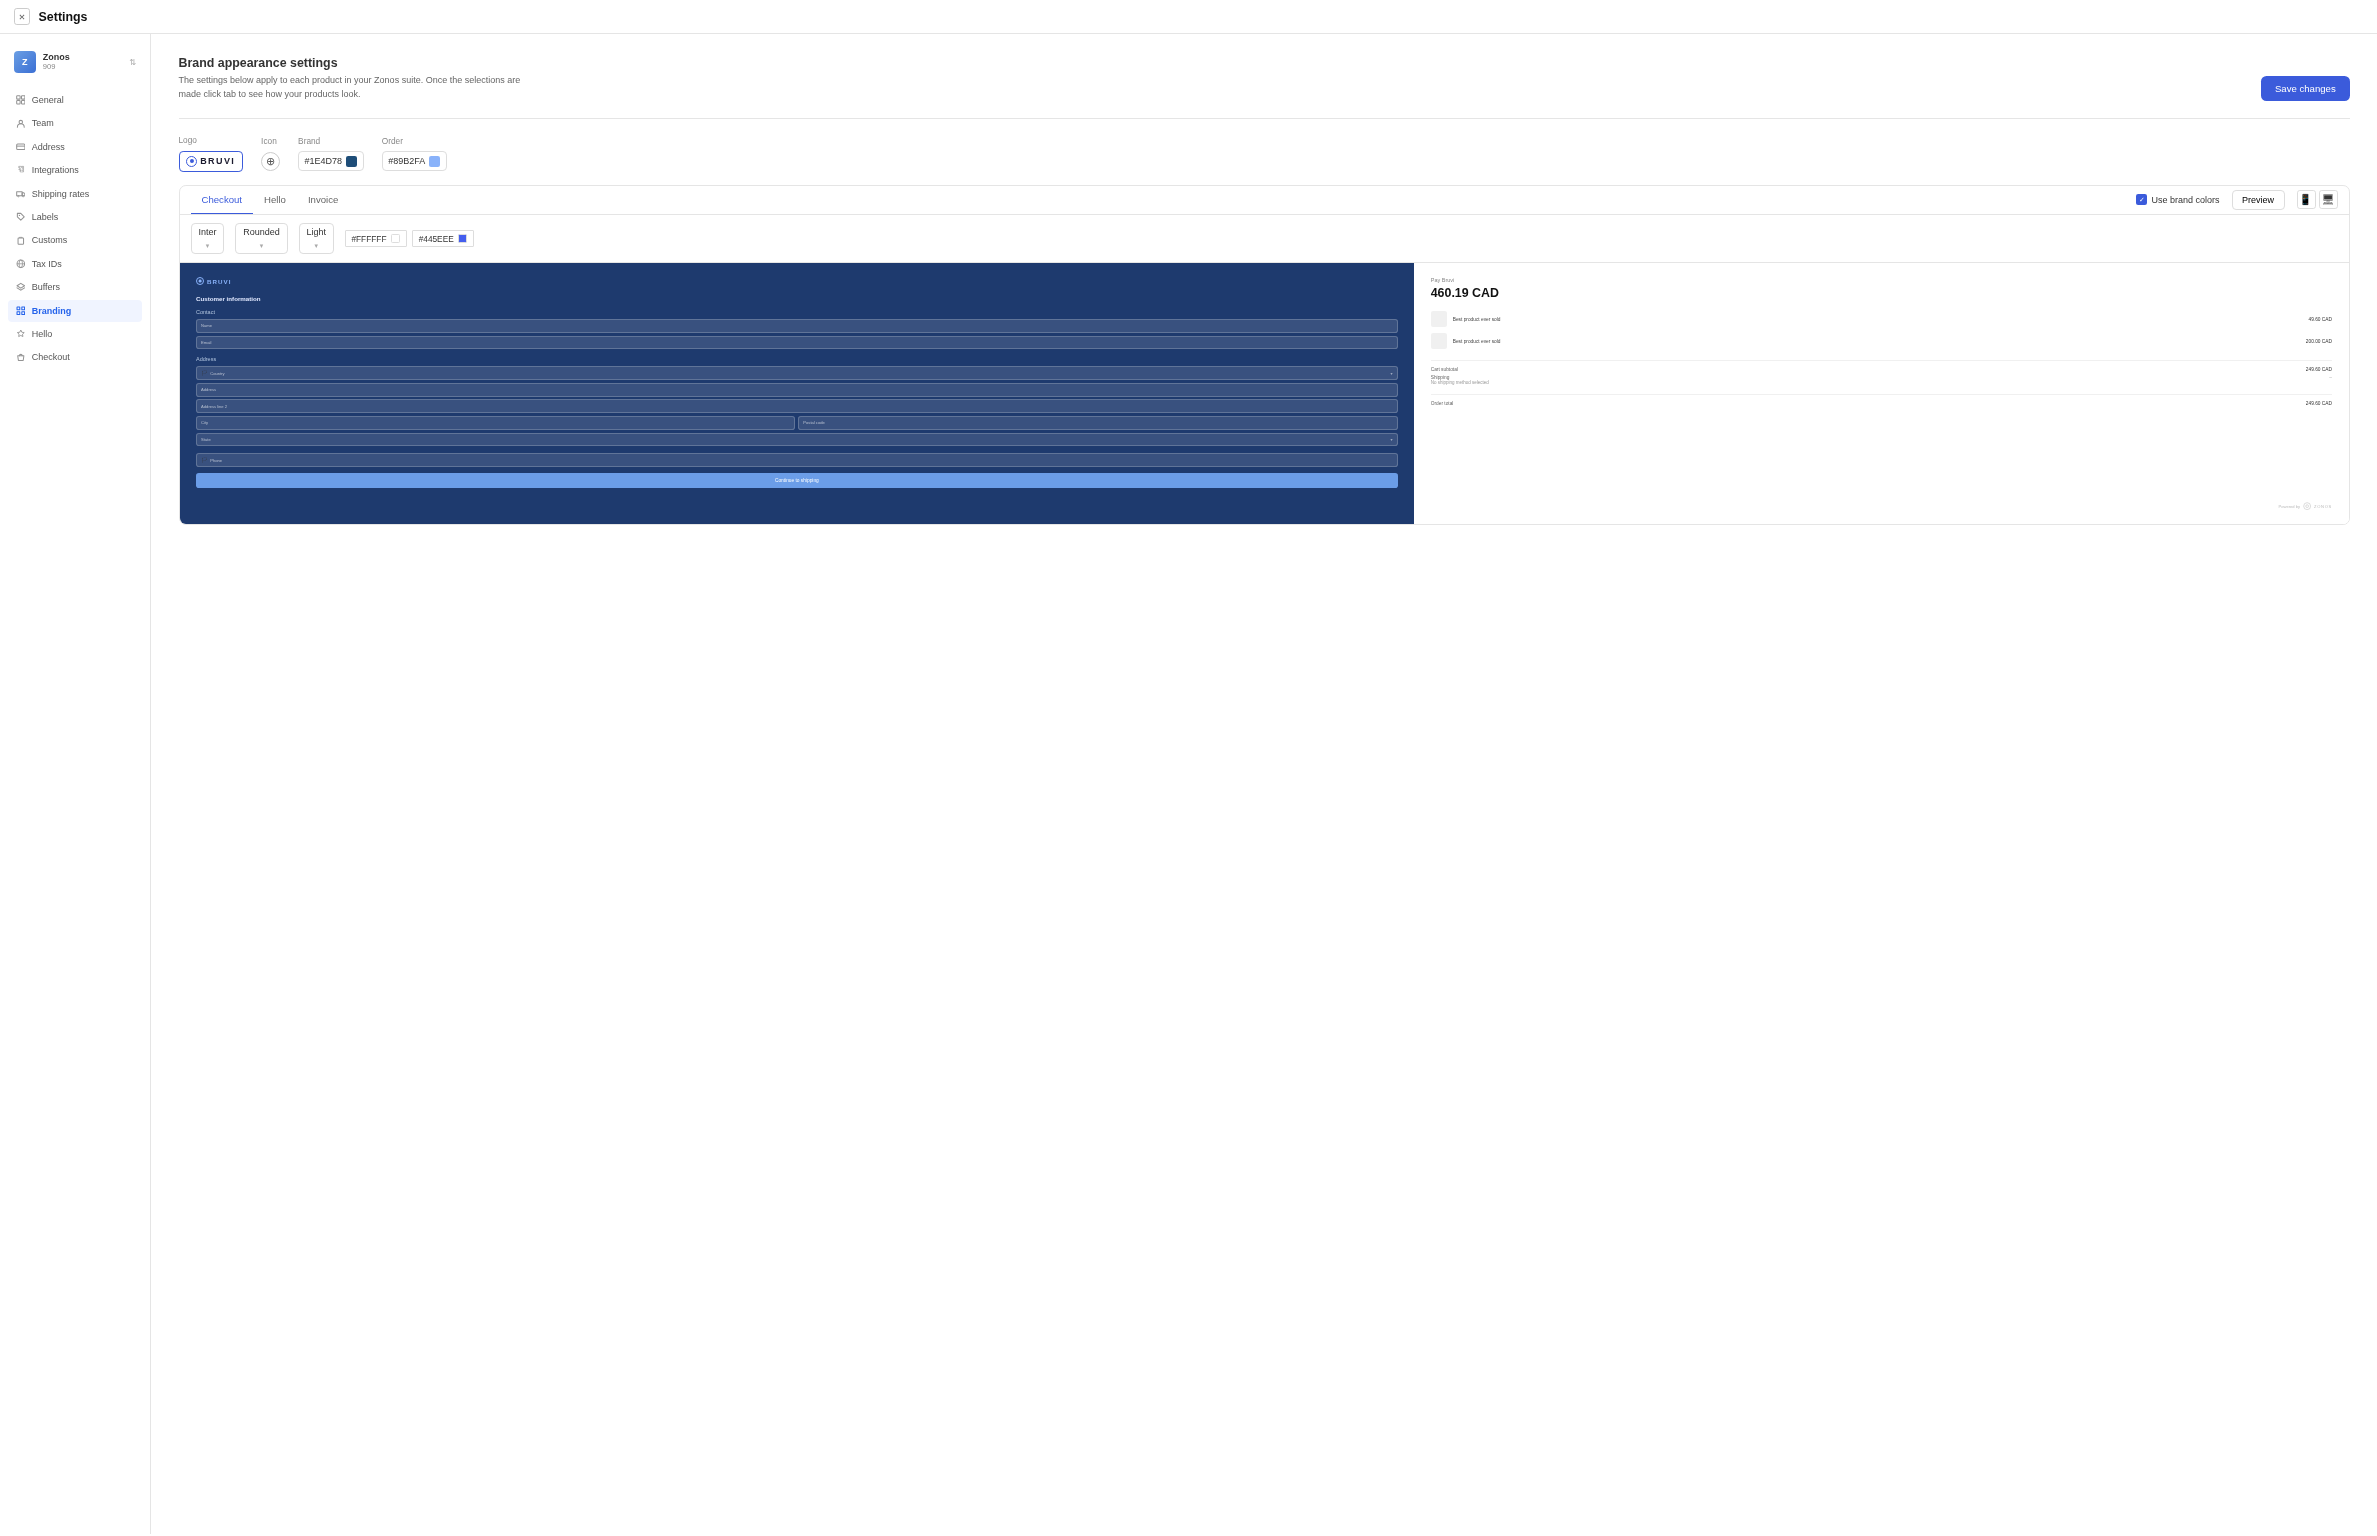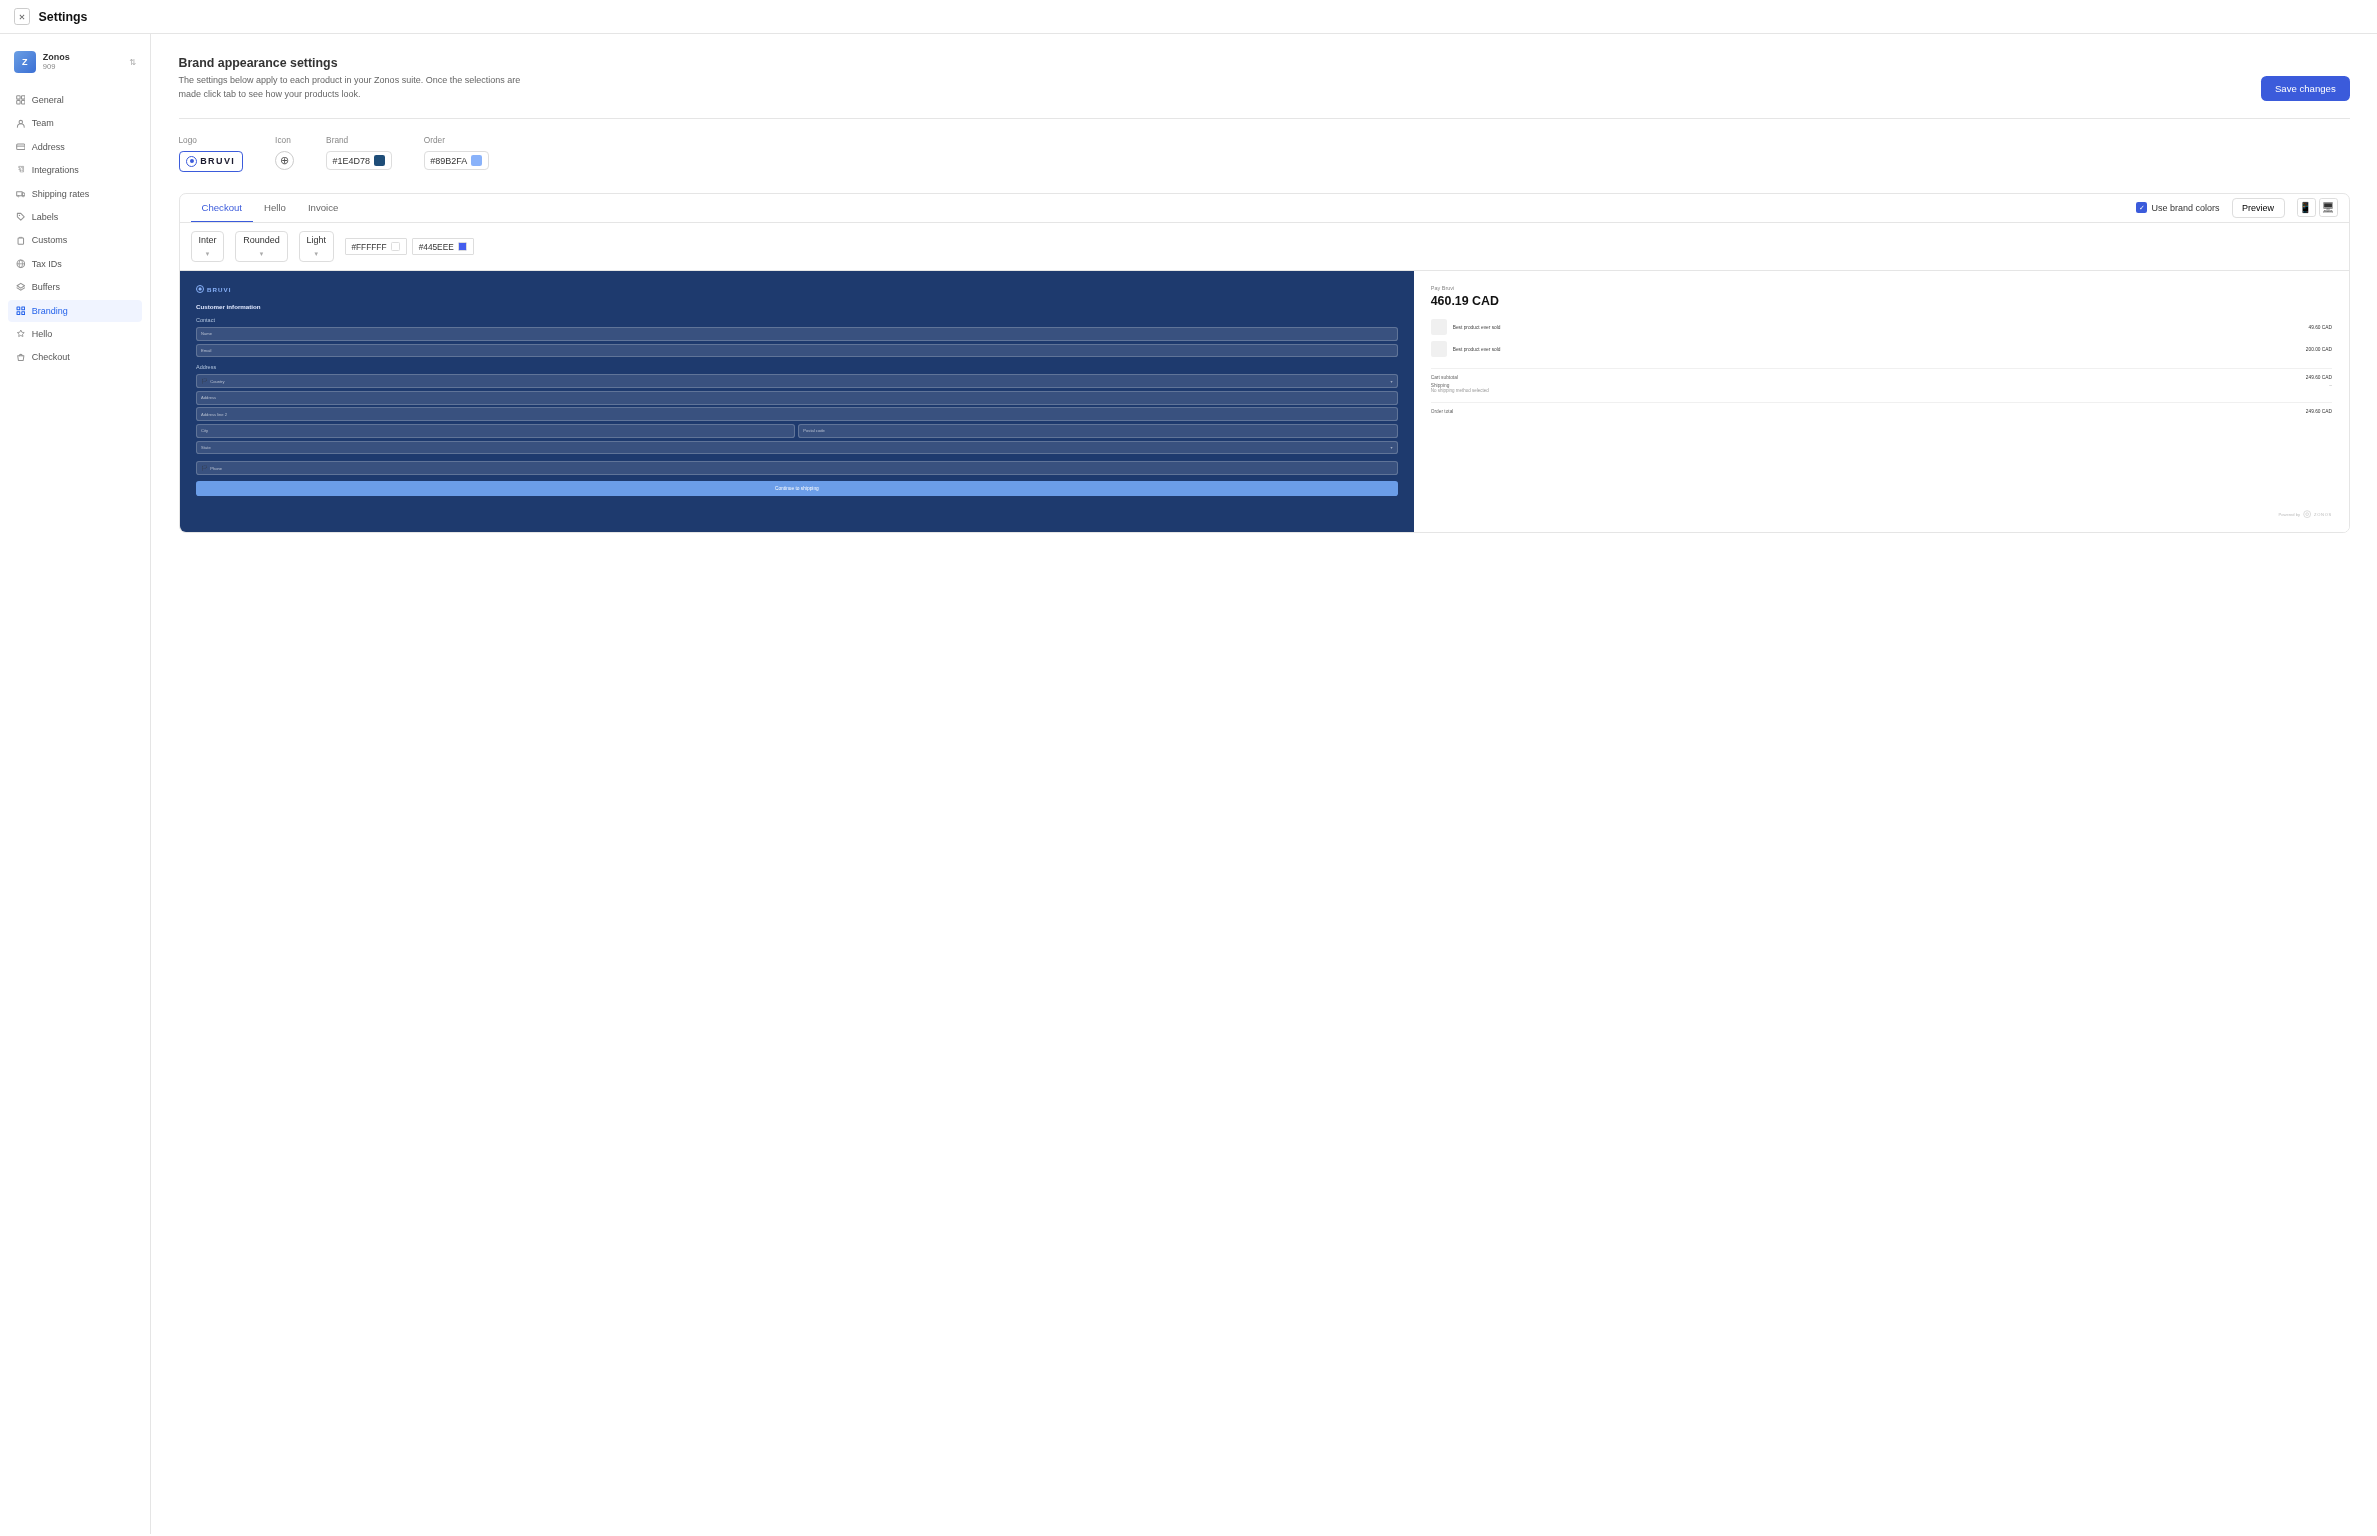--- a/index.html
+++ b/index.html
@@ -77,21 +77,21 @@
       display: flex;
       align-items: center;
       gap: 5.5px;
       padding: 5.5px 6.9px;
       border-radius: 4.1px;
       cursor: pointer;
       color: #555;
       font-size: 9px;
       margin-bottom: 1.4px;
     }
-    .nav-item.active { background: #f0f4ff; color: #2563eb; font-weight: 400; }
+    .nav-item.active { background: #f0f4ff; color: #2563eb; font-weight: 700; }
 
     .nav-icon { width: 11px; height: 11px; display: inline-flex; align-items: center; justify-content: center; opacity: 0.7; }
     .nav-item.active .nav-icon { opacity: 1; }
 
     .content {
       flex: 1;
       padding: 22px 27.5px;
       overflow-y: auto;
     }
 
@@ -114,23 +114,23 @@
       font-size: 9.6px;
       font-weight: 500;
       cursor: pointer;
       white-space: nowrap;
     }
 
     .divider { border: none; border-top: 0.7px solid #e5e5e5; margin: 11px 0 16.5px; }
 
     .color-row {
       display: flex;
-      gap: 32px;
-      margin-bottom: 21px;
-      align-items: flex-start;
+      gap: 18px;
+      margin-bottom: 13px;
+      align-items: center;
     }
 
     .color-field label {
       display: block;
       font-size: 8.3px;
       color: #888;
       margin-bottom: 5.5px;
     }
 
     .logo-preview {

